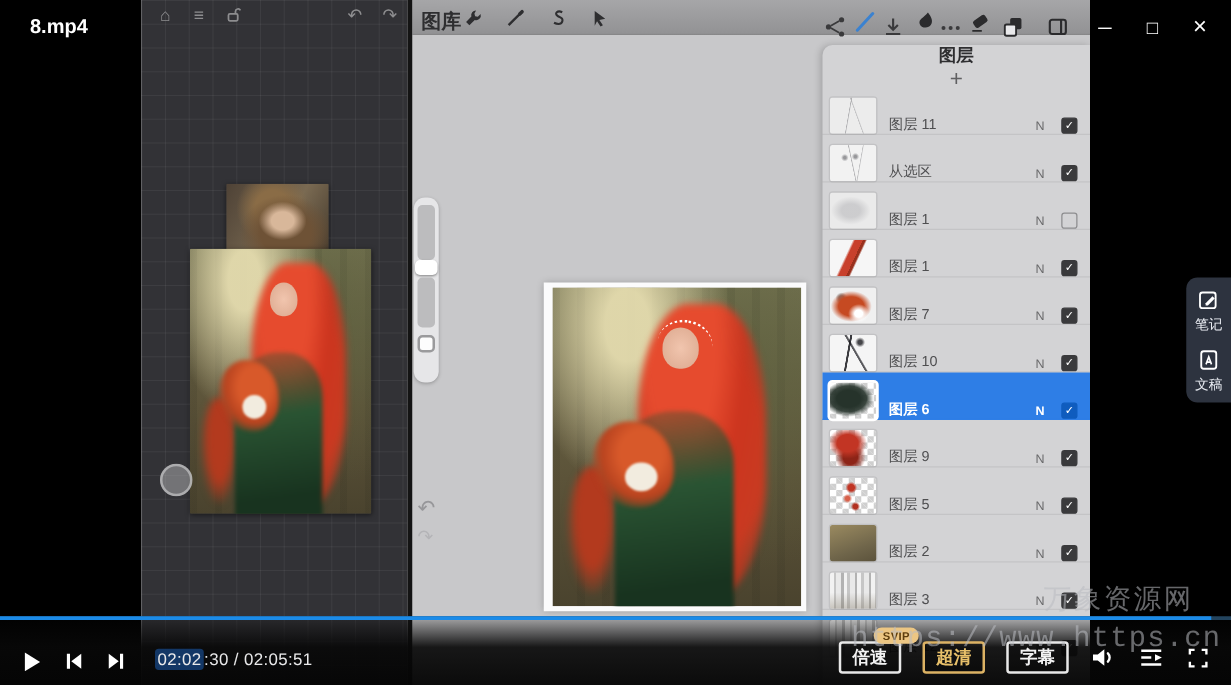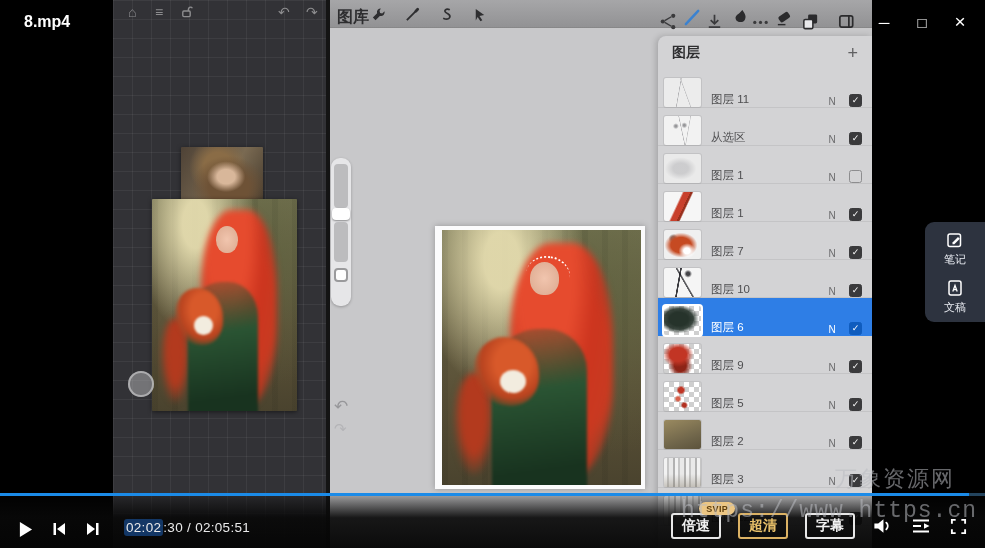--- a/index.html
+++ b/index.html
@@ -80,27 +80,27 @@
   .canvas-undo { position:absolute; left:221px; top:396px; color:#97979a; font-size:17px; z-index:2; }
   .canvas-redo { position:absolute; left:221px; top:420px; color:#b4b4b7; font-size:15px; z-index:2; }
 
   .canvas-page { position:absolute; left:322px; top:226px; width:210px; height:263px; background:#fbfbfc;
     box-shadow:0 0 6px rgba(0,0,0,.25); z-index:1; }
   .canvas-page .art { left:7px; top:4px; right:4px; bottom:4px; }
 
   
   .layers-panel { position:absolute; left:545px; top:36px; width:214px; height:512px; background:#d3d3d5;
     border-radius:8px 0 0 0; box-shadow:-2px 0 6px rgba(0,0,0,.18); z-index:3; }
-  .layers-header { height:34px; display:flex; align-items:center; justify-content:space-between; padding:0 14px; }
+  .layers-header { height:34px; display:flex; align-items:center; justify-content:space-between; padding:0 14px;flex-direction:column; }
   .layers-title { font-size:14px; font-weight:bold; color:#2e2e30; }
   .layers-add { font-size:18px; color:#606062; cursor:pointer; line-height:14px; }
   .layer-row { height:38px; display:flex; align-items:flex-end; padding:0 10px 0 6px; gap:10px;
     border-bottom:1px solid rgba(0,0,0,.07); }
   .layer-row.selected { background:#2e7ee6; border-bottom-color:#2e7ee6; }
-  .layer-row.selected .lname, .layer-row.selected .lblend { color:#fff; }
+  .layer-row.selected .lname, .layer-row.selected .lblend { color:#fff;font-weight:bold; }
   .layer-row.selected .thumb { box-shadow:0 0 0 2px #fff; }
   .lname { flex:1; font-size:11.5px; color:#4e4e50; }
   .lblend { width:14px; font-size:10px; color:#6a6a6c; text-align:center; }
 
   .thumb { width:37px; height:29px; border-radius:2px; flex:none;
     box-shadow:0 0 0 1px rgba(0,0,0,.08); background:#ececec; }
   .t-sketch { background:
     linear-gradient(100deg, transparent 40%, rgba(120,120,125,.55) 41%, transparent 43%),
     linear-gradient(70deg, transparent 55%, rgba(120,120,125,.4) 56%, transparent 58%), #ececec; }
   .t-facesketch { background:
@@ -158,21 +158,21 @@
   .time .hl { background:rgba(28,92,178,.55); border-radius:3px; padding:1px 2px; }
   .controls-right { position:absolute; right:16px; bottom:9px; display:flex; align-items:center; gap:17px; }
   .ctl-btn { border:2px solid #e8e8e8; color:#f2f2f2; font-size:14px; font-weight:bold;
     border-radius:3px; padding:2px 9px; background:rgba(0,0,0,.25); cursor:pointer; position:relative; }
   .ctl-btn.gold { border-color:#dcb264; color:#e8c06a; }
   .svip { position:absolute; top:-13px; right:-16px; background:#ecc683; color:#5d3e0e;
     font-size:9px; font-weight:bold; padding:1.5px 7px; border-radius:8px; letter-spacing:.3px; }
   .micon { width:21px; height:21px; display:flex; align-items:center; justify-content:center; cursor:pointer; }
 
   
-  .side-rail { position:absolute; right:0; top:222px; width:60px; padding:9px 0 7px;
+  .side-rail { position:absolute; right:0; top:222px; width:36px; padding:9px 0 7px;
     background:#2d333f; border-radius:9px 0 0 9px; z-index:5;
     display:flex; flex-direction:column; align-items:center; gap:12px; }
   .rail-item { display:flex; flex-direction:column; align-items:center; gap:3px; cursor:pointer; }
   .rail-item span { color:#e9ecf2; font-size:11px; }
 
   
   .wm { position:absolute; color:rgba(185,188,193,.55); z-index:7; pointer-events:none; }
   .wm1 { right:30px; top:464px; font-size:22px; letter-spacing:2px; }
   .wm2 { right:8px; top:498px; font-size:23px; letter-spacing:1px; font-family:"Liberation Mono", monospace; }
 </style>

